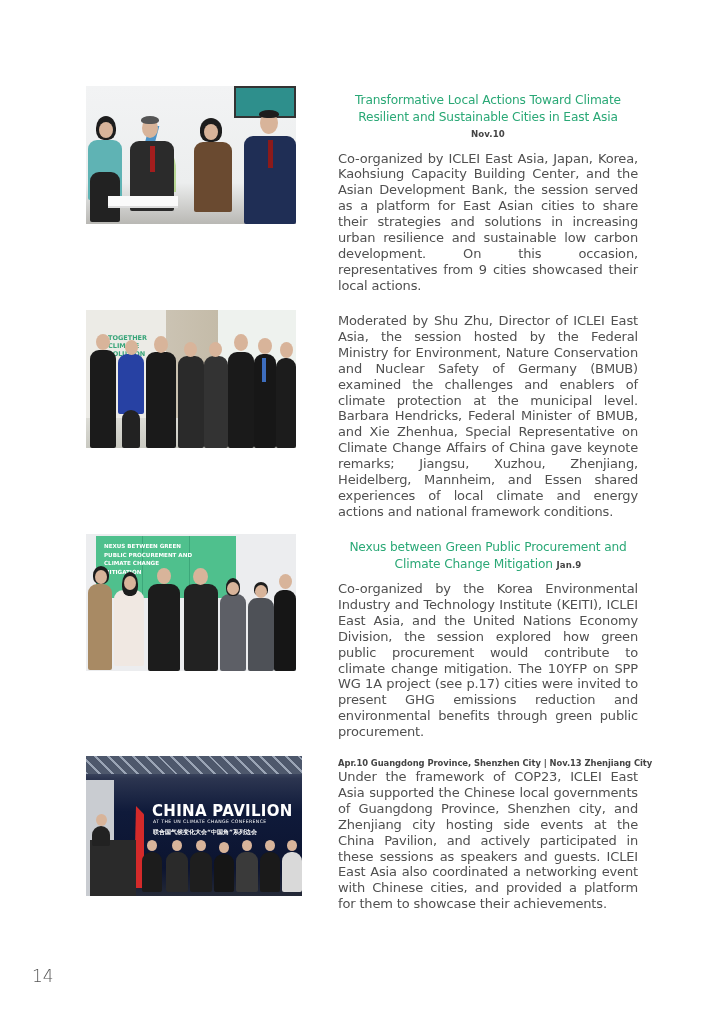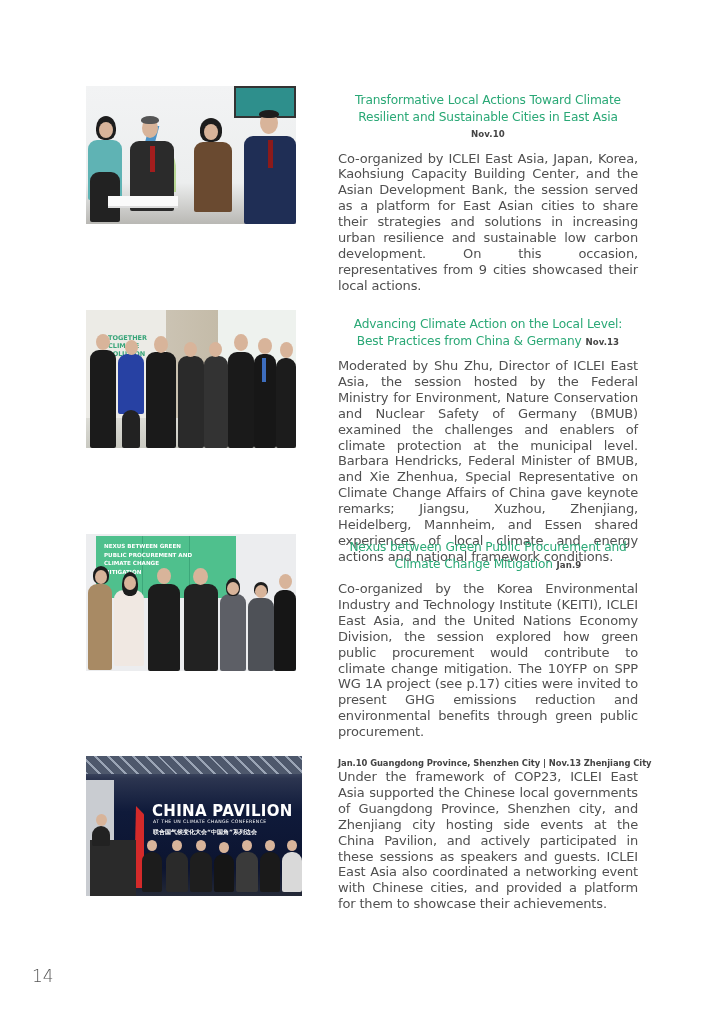--- a/index.html
+++ b/index.html
@@ -92,24 +92,20 @@
     <div class="head" style="left:123px; top:32px; width:13px; height:15px;"></div>
     <div class="person" style="left:142px; top:42px; width:26px; height:96px; background:#1a1a1a;"></div>
     <div class="head" style="left:148px; top:24px; width:14px; height:17px;"></div>
     <div class="person" style="left:168px; top:44px; width:22px; height:94px; background:#171717;"></div>
     <div style="position:absolute; left:176px; top:48px; width:4px; height:24px; background:#3d6dbd;"></div>
     <div class="head" style="left:172px; top:28px; width:14px; height:16px;"></div>
     <div class="person" style="left:190px; top:48px; width:20px; height:90px; background:#1c1c1c;"></div>
     <div class="head" style="left:194px; top:32px; width:13px; height:16px;"></div>
   </div>
   <div class="text-col" style="top:308px;">
-    <h2 class="title">
-      <span>Advancing Climate Action on the Local Level: Best Practices from China &amp; Germany</span>
-      <span class="date">Nov.13</span>
-    </h2>
     <p class="body-text">Moderated by Shu Zhu, Director of ICLEI East Asia, the session hosted by the Federal Ministry for Environment, Nature Conservation and Nuclear Safety of Germany (BMUB) examined the challenges and enablers of climate protection at the municipal level. Barbara Hendricks, Federal Minister of BMUB, and Xie Zhenhua, Special Representative on Climate Change Affairs of China gave keynote remarks; Jiangsu, Xuzhou, Zhenjiang, Heidelberg, Mannheim, and Essen shared experiences of local climate and energy actions and national framework conditions.</p>
   </div>
 </div>
 
 <div class="section">
   <div class="photo" style="top:534px; width:210px; height:137px;">
     <div class="ph-bg" style="background:#ecedef;"></div>
     <div style="position:absolute; left:10px; top:2px; width:140px; height:62px; background:#4fc08d;"></div>
     <div style="position:absolute; left:56px; top:2px; width:1px; height:62px; background:#3da77a;"></div>
     <div style="position:absolute; left:103px; top:2px; width:1px; height:62px; background:#3da77a;"></div>
@@ -164,18 +160,18 @@
     <div class="person" style="left:128px; top:98px; width:20px; height:38px; background:#151515;"></div>
     <div class="head" style="left:133px; top:86px; width:10px; height:11px;"></div>
     <div class="person" style="left:150px; top:96px; width:22px; height:40px; background:#3a3a3a;"></div>
     <div class="head" style="left:156px; top:84px; width:10px; height:11px;"></div>
     <div class="person" style="left:174px; top:96px; width:20px; height:40px; background:#1a1a1a;"></div>
     <div class="head" style="left:179px; top:84px; width:10px; height:11px;"></div>
     <div class="person" style="left:196px; top:96px; width:20px; height:40px; background:#d9d9d9;"></div>
     <div class="head" style="left:201px; top:84px; width:10px; height:11px;"></div>
   </div>
   <div class="text-col" style="top:754px;">
-    <div class="subline">Jan.10 Guangdong Province, Shenzhen City | Nov.13 Zhenjiang City</div>
+    <div class="subline">Apr.10 Guangdong Province, Shenzhen City | Nov.13 Zhenjiang City</div>
     <p class="body-text tight">Under the framework of COP23, ICLEI East Asia supported the Chinese local governments of Guangdong Province, Shenzhen city, and Zhenjiang city hosting side events at the China Pavilion, and actively participated in these sessions as speakers and guests. ICLEI East Asia also coordinated a networking event with Chinese cities, and provided a platform for them to showcase their achievements.</p>
   </div>
 </div>
 
 <div class="page-number">14</div>
 
 </body></html>

